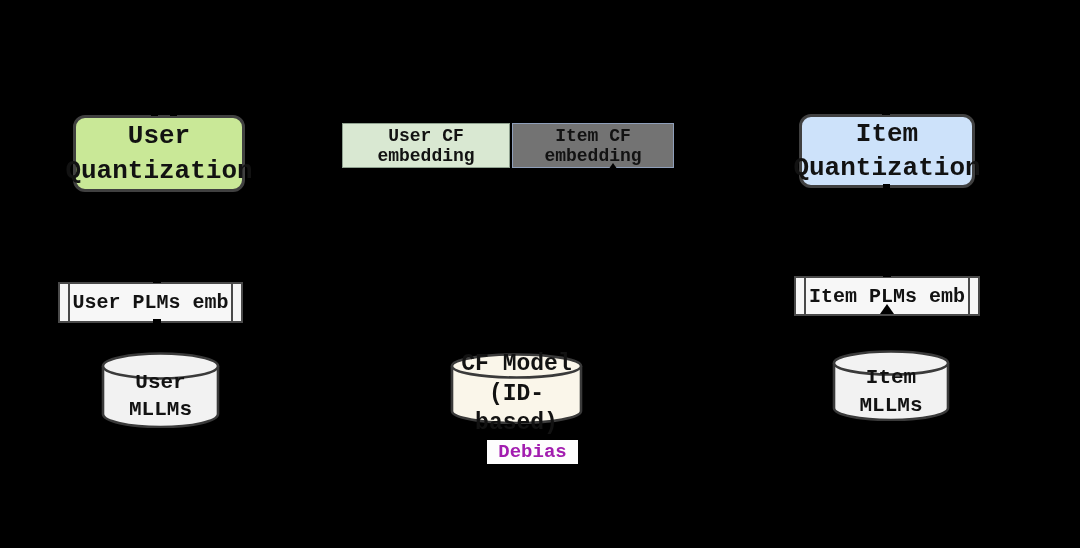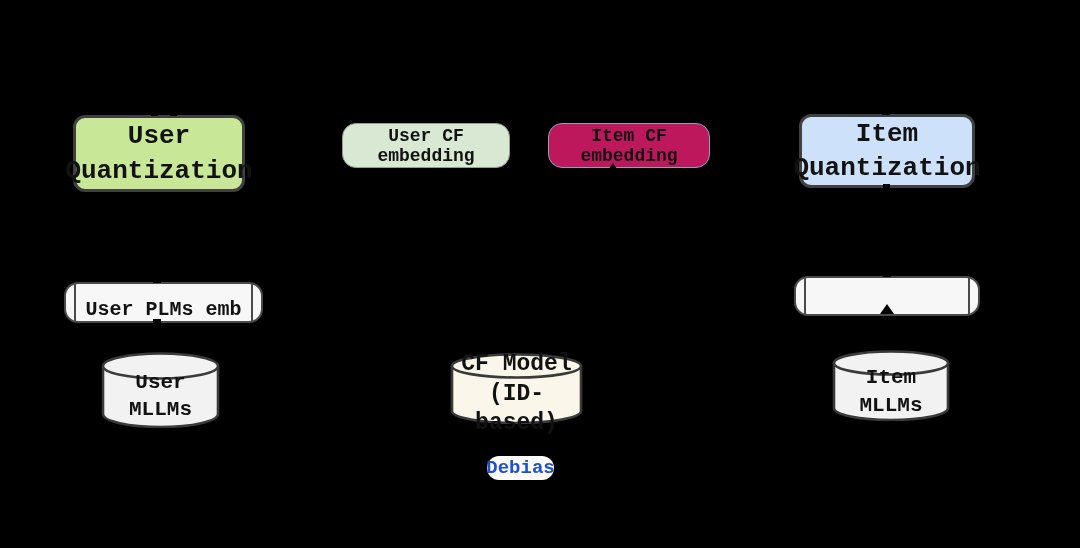--- a/index.html
+++ b/index.html
@@ -18,44 +18,43 @@
   .node {
     position: absolute;
     display: flex;
     align-items: center;
     justify-content: center;
     text-align: center;
     font-weight: bold;
     color: #121212;
     white-space: pre-line;
     box-sizing: border-box;
-    border-radius: 14px;
   }
   
   .quant {
     border: 3px solid #404040;
     border-radius: 12px;
     font-size: 26px;
     line-height: 1.32;
   }
   .quant-user { left: 73px; top: 115px; width: 172px; height: 77px; background: #c9e897; }
   .quant-item { left: 799px; top: 114px; width: 176px; height: 74px; background: #cde2fa; }
   
   .cfemb {
     font-size: 18px;
   }
   .cfemb-user { left: 342px; top: 123px; width: 168px; height: 45px; background: #d9e8d2; border: 1px solid #8fa18f; }
-  .cfemb-item { left: 548px; top: 123px; width: 162px; height: 45px; background: #be185d; border: 1px solid #8f9fba; }
+  .cfemb-item { left: 512px; top: 123px; width: 162px; height: 45px; background: #737373; border: 1px solid #8f9fba; }
   
   .predef {
     background: #f7f7f7;
     border: 2px solid #4a4a4a;
     font-size: 20px;
   }
-  .predef-user { left: 64px; top: 282px; width: 199px; height: 41px; align-items: flex-end; }
+  .predef-user { left: 58px; top: 282px; width: 185px; height: 41px; }
   .predef-item { left: 794px; top: 276px; width: 186px; height: 40px; }
   .predef .vline {
     position: absolute;
     top: 0;
     bottom: 0;
     width: 2px;
     background: #4a4a4a;
   }
   .predef .vline.left  { left: 8px; }
   .predef .vline.right { right: 8px; }
@@ -76,25 +75,24 @@
     color: #121212;
     white-space: pre-line;
     padding-top: 12px;
     box-sizing: border-box;
   }
   .cyl-user-mllms { left: 101px; top: 352px; width: 119px; height: 76px; font-size: 21px; line-height: 1.3; }
   .cyl-cf-model   { left: 450px; top: 353px; width: 133px; height: 71px; font-size: 23px; line-height: 1.3; }
   .cyl-item-mllms { left: 832px; top: 350px; width: 118px; height: 71px; font-size: 21px; line-height: 1.3; }
   
   .debias {
-    left: 487px; top: 440px; width: 67px; height: 24px;
+    left: 487px; top: 440px; width: 91px; height: 24px;
     background: #fdfdfd;
     font-size: 19px;
-    color: #1d4ed8;
-    margin-top: 16px;
+    color: #a21caf;
   }
   
   .tick {
     position: absolute;
     background: #000000;
   }
   .tri-up {
     position: absolute;
     width: 0;
     height: 0;
@@ -119,20 +117,21 @@
   <div class="node cfemb cfemb-item">Item CF embedding</div>
 
   <div class="node predef predef-user">
     <div class="vline left"></div>
     <span>User PLMs emb</span>
     <div class="vline right"></div>
   </div>
 
   <div class="node predef predef-item">
     <div class="vline left"></div>
+    <span>Item PLMs emb</span>
     <div class="vline right"></div>
   </div>
 
   <div class="cyl cyl-user-mllms">
     <svg width="119" height="76" viewBox="0 0 119 76">
       <path d="M 2 14 L 2 62 A 57.5 13 0 0 0 117 62 L 117 14" fill="#f2f2f2" stroke="#3a3a3a" stroke-width="2.6"></path>
       <ellipse cx="59.5" cy="14" rx="57.5" ry="12.5" fill="#f2f2f2" stroke="#3a3a3a" stroke-width="2.6"></ellipse>
     </svg>
     <div class="cyl-label">User
 MLLMs</div>

